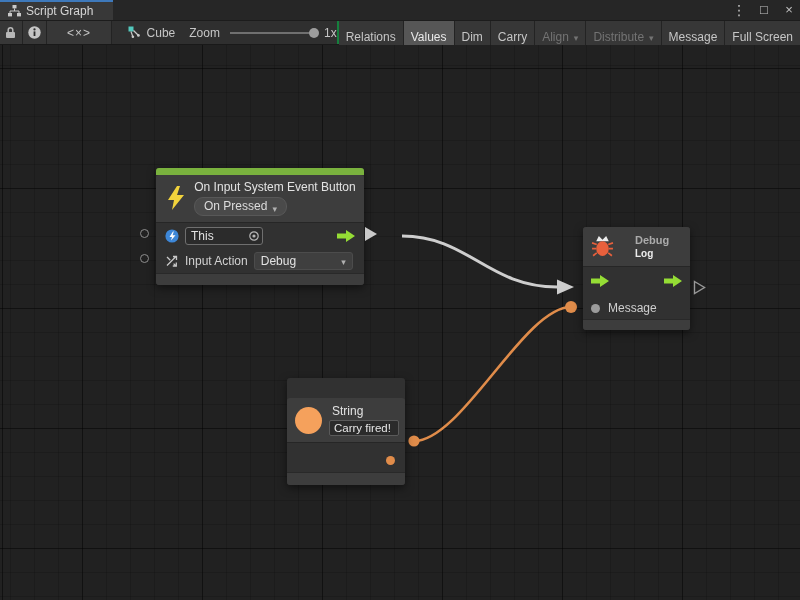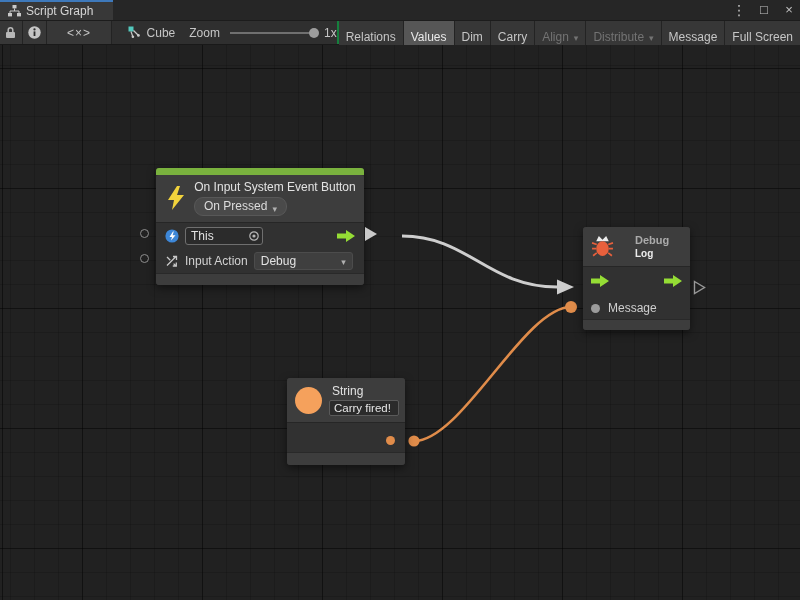--- a/index.html
+++ b/index.html
@@ -87,21 +87,21 @@
   .debug-name { font-size:10px; color:#ececec; }
   .debug-row1 { height:30px; display:flex; align-items:center;
     justify-content:space-between; padding:0 8px; }
   .debug-row2 { height:22px; display:flex; align-items:center; gap:8px; padding:0 8px; }
   .gray-dot { width:9px; height:9px; border-radius:50%; background:#9c9c9c; }
   .msg-label { color:#cfcfcf; }
   .hollow-tri { position:absolute; right:-16px; }
 
   
   .string-node { left:287px; top:333px; width:118px; }
-  .string-header { display:flex; align-items:center; gap:7px; padding:6px 7px 6px 8px; }
+  .string-header { display:flex; align-items:center; gap:7px; padding:6px 7px 6px 8px;margin-top:20px; }
   .string-circle { width:27px; height:27px; border-radius:50%;
     background:var(--string-orange,#f5a15c); flex:none; }
   .string-tcol { display:flex; flex-direction:column; gap:2px; }
   .string-title { color:#e2e2e2; margin-left:3px; }
   .string-field { background:#2b2b2b; border:1px solid #5a5a5a; border-radius:2px;
     font-size:11.5px; color:#e6e6e6; padding:1px 4px; width:70px; }
   .string-body { height:30px; position:relative; }
   .sdot { position:absolute; right:10px; top:13px; width:9px; height:9px;
     border-radius:50%; background:var(--wire-orange,#e08c4a); }
   .footer-sm { height:13px; }

